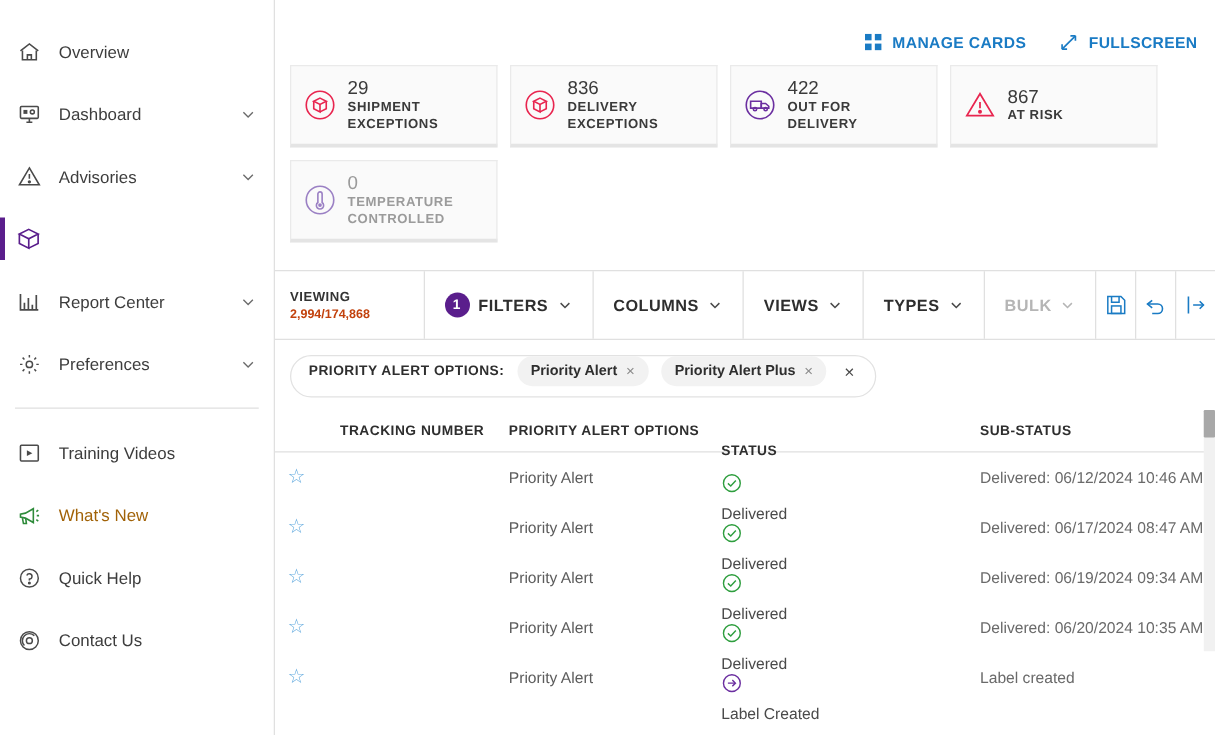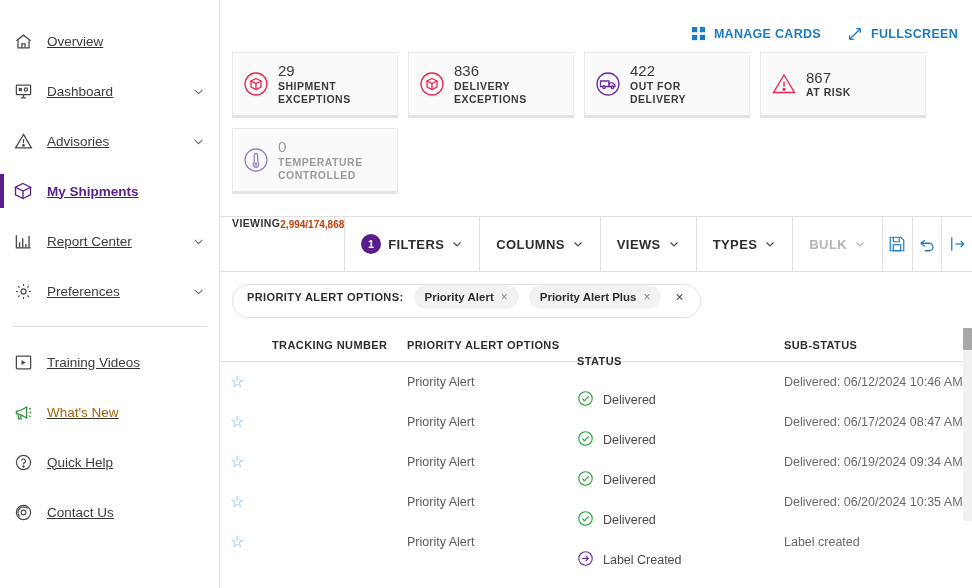--- a/index.html
+++ b/index.html
@@ -13,21 +13,20 @@
   .app { display: flex; width: 972px; height: 588px; }
 
   
   .sidebar {
     width: 220px; height: 588px;
     background: #ffffff;
     border-right: 1px solid #e0e0e0;
     position: relative;
     flex: 0 0 220px;
     padding-top: 16px;
-    text-decoration: underline;
   }
   .nav-item {
     display: flex; align-items: center;
     height: 50px;
     padding-left: 12px; padding-right: 14px;
     position: relative;
     cursor: pointer;
     font-size: 13.5px;
     color: #3d3d3d;
   }
@@ -100,21 +99,21 @@
   
   .toolbar {
     margin-top: 22px;
     height: 56px;
     border-top: 1px solid #e0e0e0;
     border-bottom: 1px solid #e0e0e0;
     display: flex; align-items: stretch;
     background: #fff;
   }
   .tb-viewing {
-    width: 128px; display: flex; flex-direction: row;
+    width: 128px; display: flex; flex-direction: column;
     justify-content: center; padding-left: 12px;
     border-right: 1px solid #e0e0e0;
   }
   .tb-viewing .vl { font-size: 10.5px; font-weight: bold; letter-spacing: .4px; color: #333; }
   .tb-viewing .vv { font-size: 10px; font-weight: bold; color: #c2410c; margin-top: 2px; }
   .tb-btn {
     display: flex; align-items: center; justify-content: center;
     gap: 7px; padding: 0 16px;
     border-right: 1px solid #e0e0e0;
     font-size: 13px; font-weight: bold; letter-spacing: .4px;
@@ -170,21 +169,21 @@
   .c-prio { flex: 0 0 170px; }
   .c-status { flex: 0 0 207px; margin-top: 32px; }
   .c-sub { flex: 1 1 auto; overflow: hidden; }
 
   .trow {
     display: flex; align-items: center;
     height: 40px; padding-left: 10px;
     font-size: 12.5px; color: #5c5c5c;
     cursor: pointer;
   }
-  .trow .cell-status { display: flex; align-items: flex-end; gap: 9px; color: #4a4a4a; }
+  .trow .cell-status { display: flex; align-items: flex-start; gap: 9px; color: #4a4a4a; flex-direction: column; }
   .trow .cell-sub { white-space: nowrap; overflow: hidden; color: #6a6a6a; }
   .star { color: #6aaee0; font-size: 16px; line-height: 1; }
 
   .vscroll {
     position: absolute; right: 0; top: 0;
     width: 9px; background: #f1f1f1;
   }
   .vscroll .thumb {
     position: absolute; top: 0; left: 0;
     width: 9px; height: 22px; background: #a8a8a8; border-radius: 1px;
@@ -244,21 +243,20 @@
     </div>
 
     <div class="nav-item active">
       <span class="ico">
         <svg width="20" height="20" viewBox="0 0 24 24" fill="none" stroke="#5a1e8c" stroke-width="1.6">
           <path d="M12 3 L21 7.5 L12 12 L3 7.5 Z"></path>
             <path d="M3 7.5 V16.5 L12 21 V12"></path>
             <path d="M21 7.5 V16.5 L12 21"></path>
         </svg>
       </span>
-      <span class="lbl">My Shipments</span>
     </div>
 
     <div class="nav-item">
       <span class="ico">
         <svg width="19" height="19" viewBox="0 0 24 24" fill="none" stroke="#4a4a4a" stroke-width="1.7">
           <path d="M3 4 V20 H21"></path>
             <path d="M7 20 V13"></path>
             <path d="M11 20 V8"></path>
             <path d="M15 20 V15"></path>
             <path d="M19 20 V5"></path>

